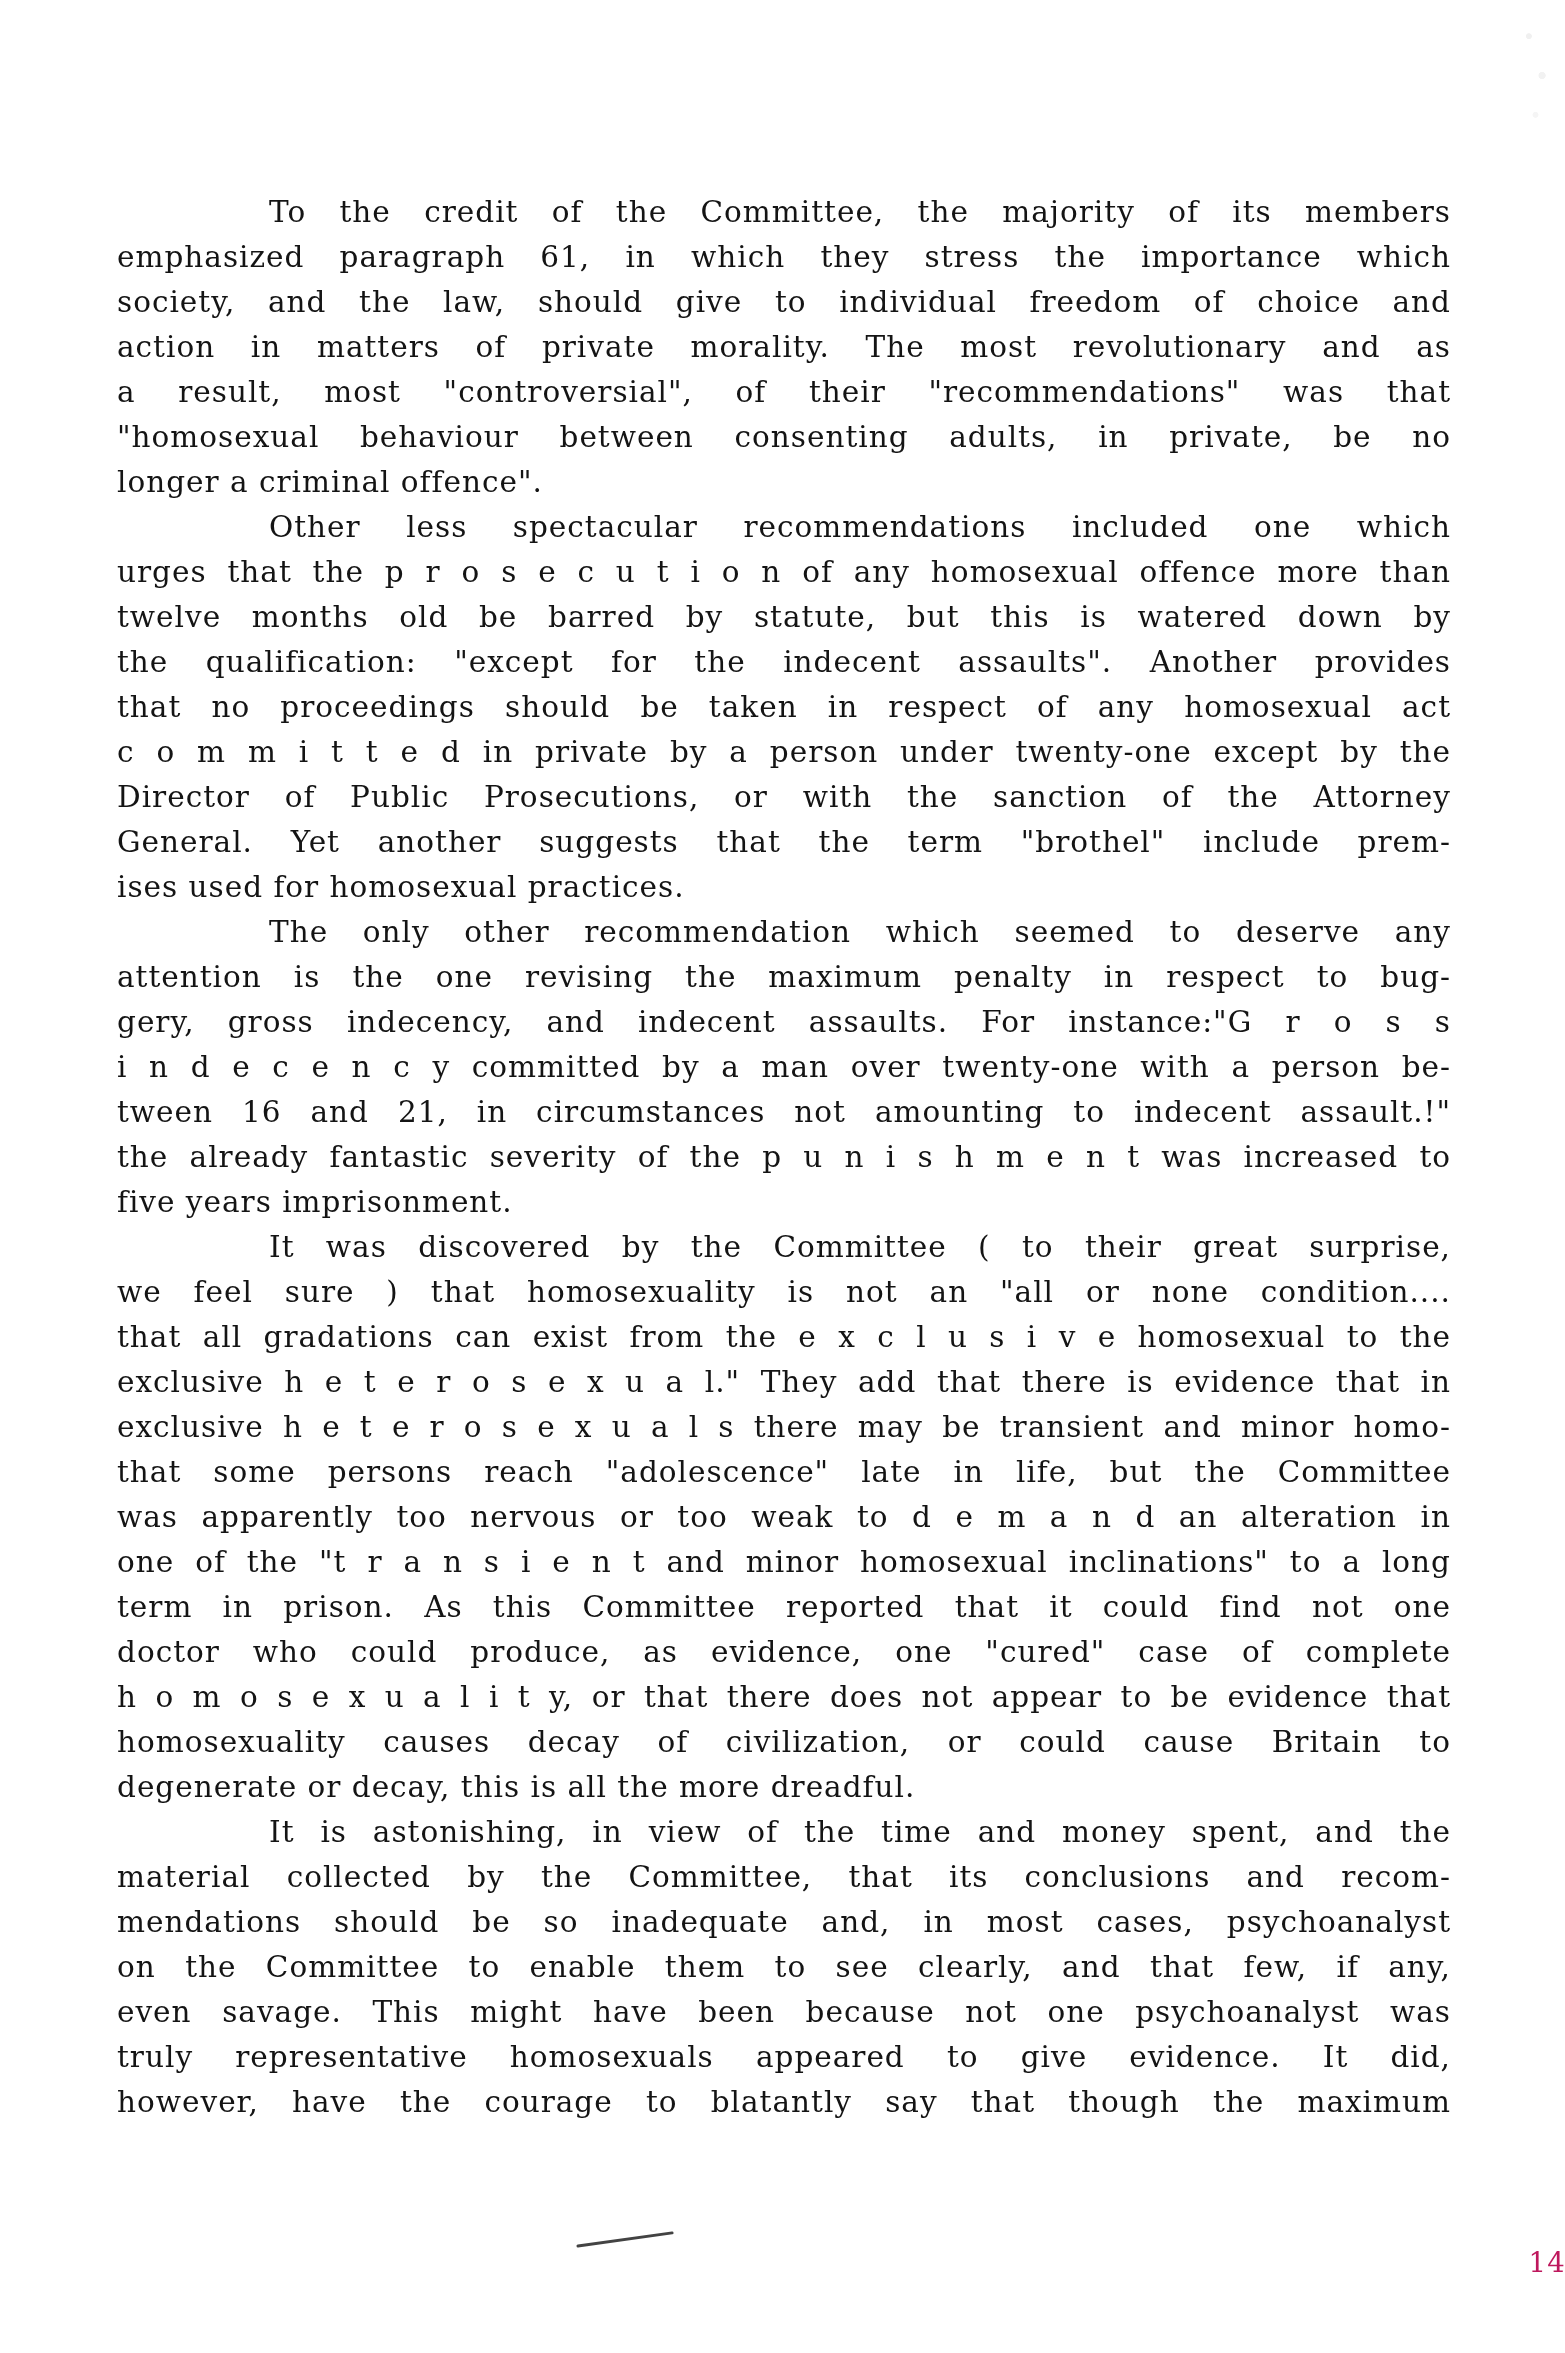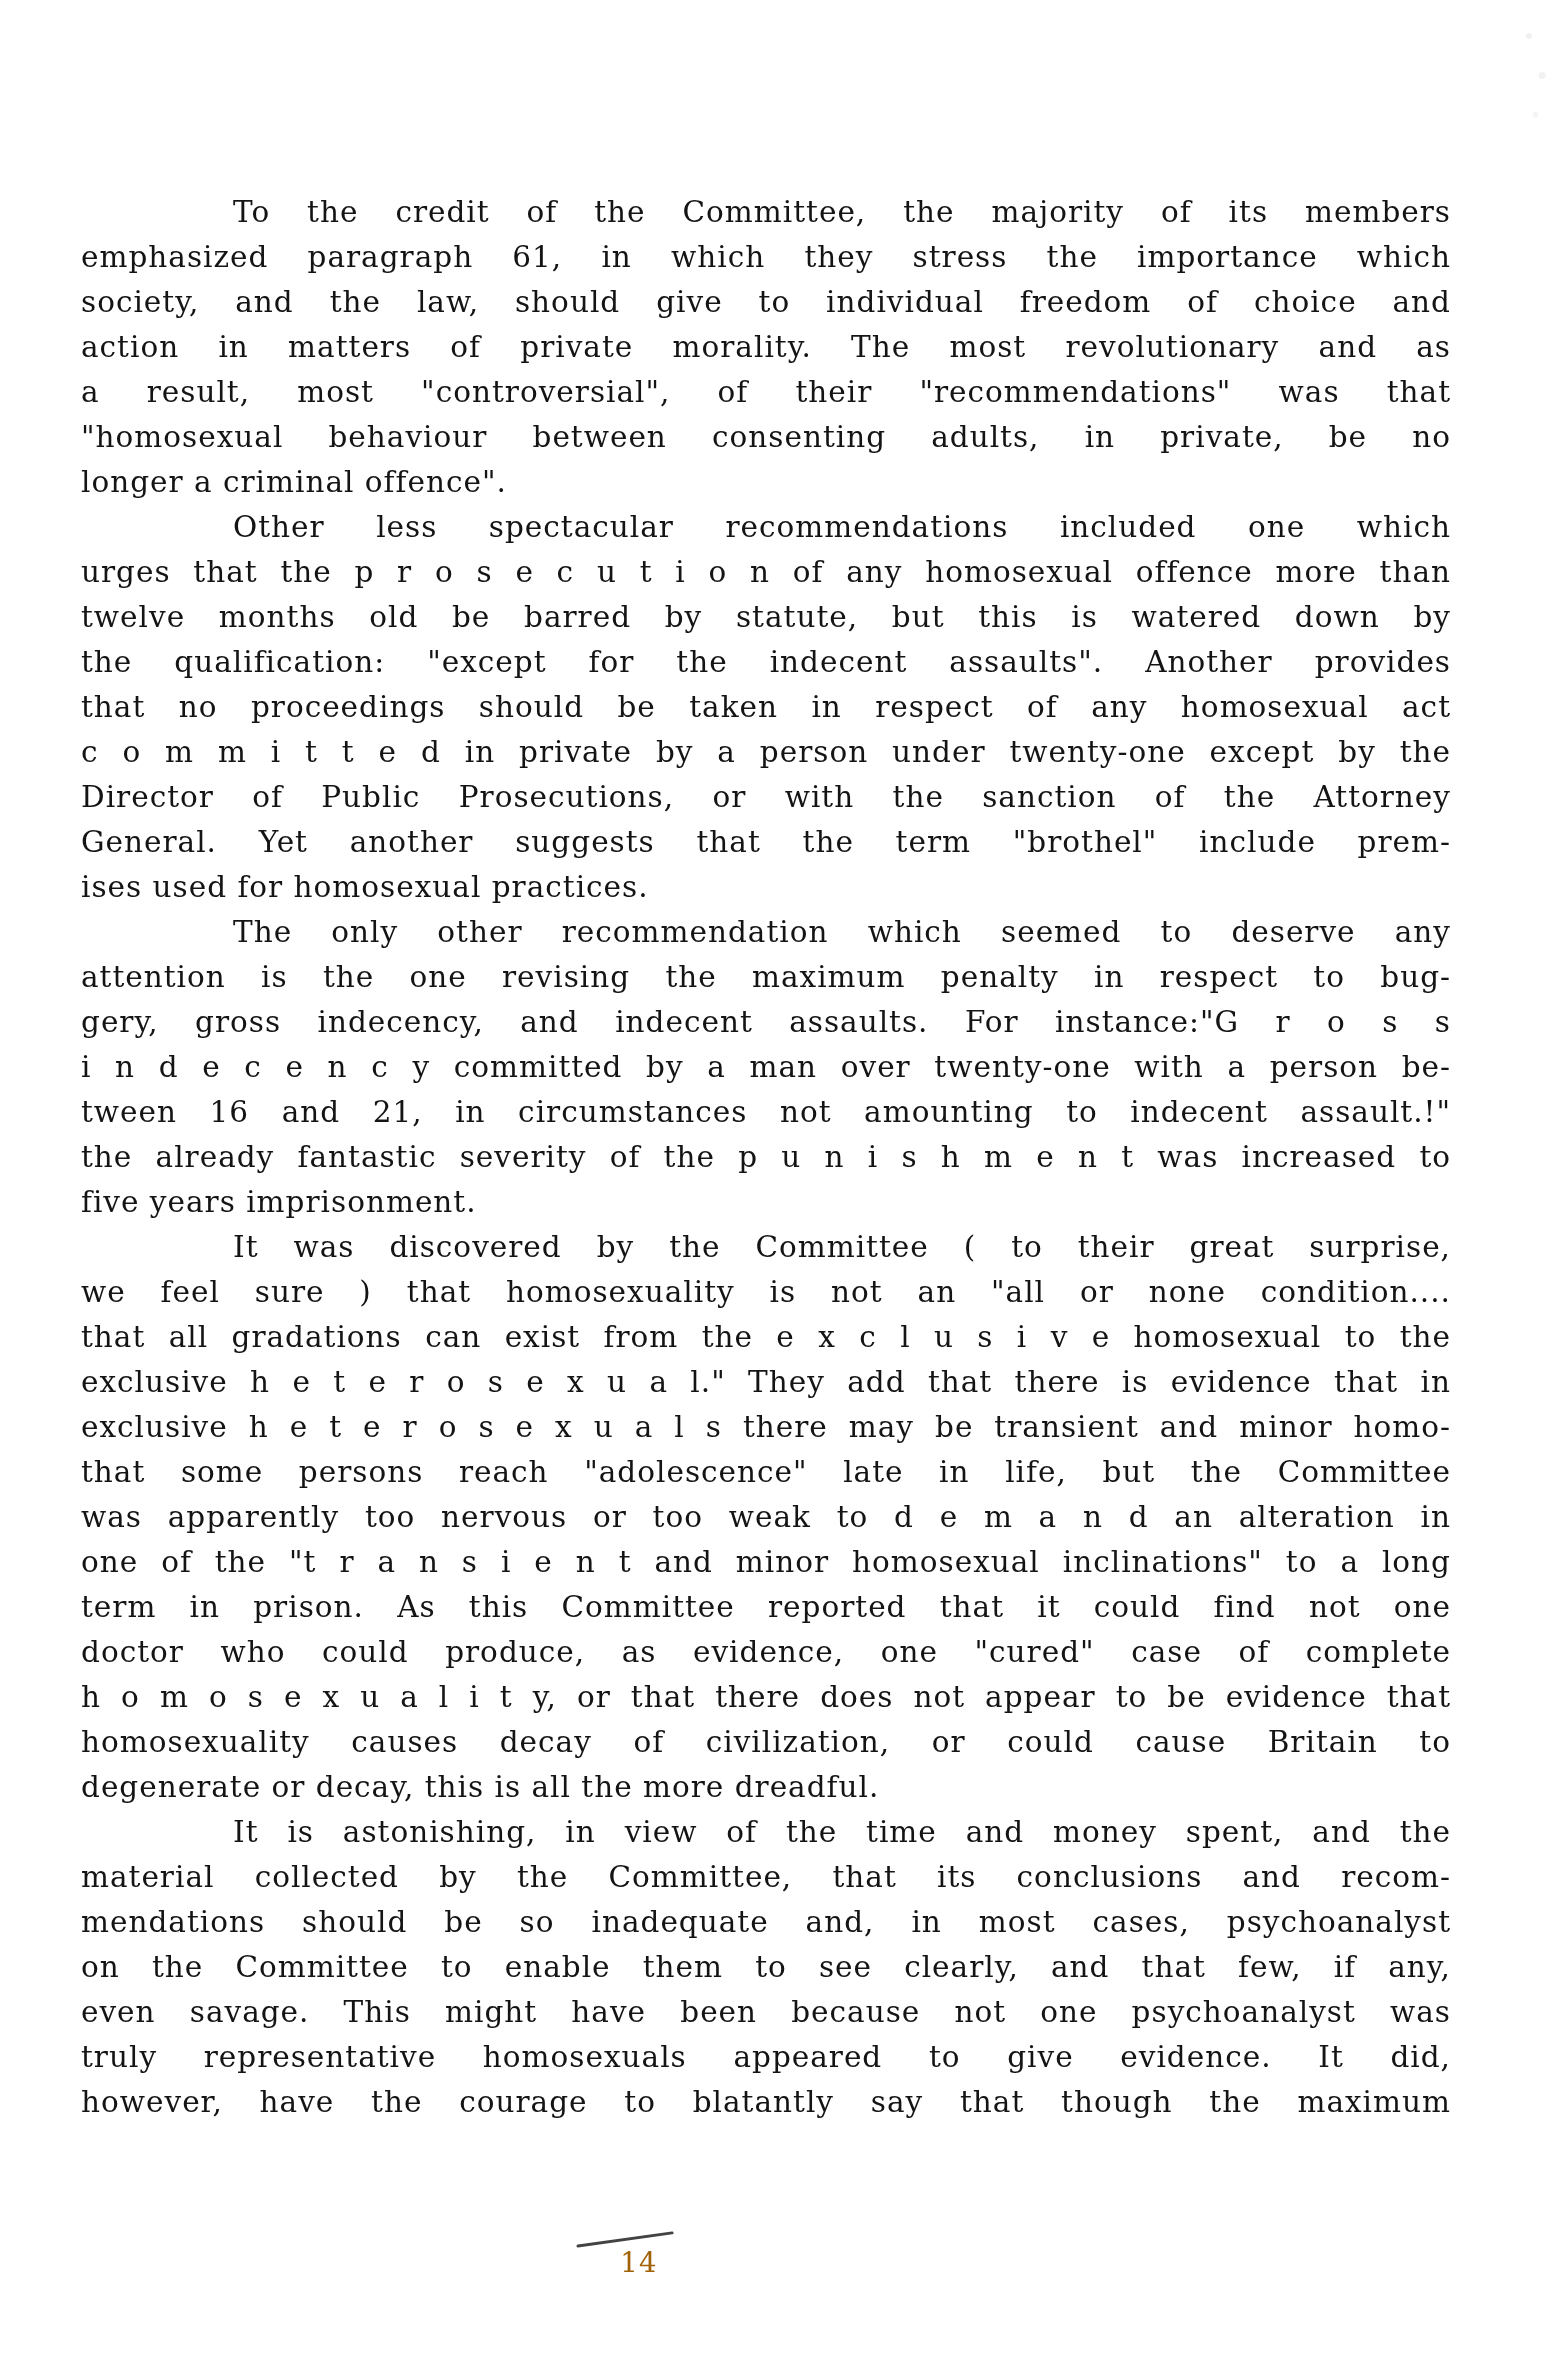--- a/index.html
+++ b/index.html
@@ -31,36 +31,37 @@
     letter-spacing: 1px;
   }
   .line {
     display: block;
     height: 45px;
     line-height: 45px;
     white-space: nowrap;
     text-align: justify;
     text-align-last: justify;
     overflow: hidden;
+    margin-left: 36px;
   }
   .line.last {
     text-align-last: left;
   }
   .line.indent {
     padding-left: 152px;
   }
   .page-number {
     position: absolute;
     left: 0;
     width: 1566px;
     top: 2246px;
-    text-align: center;
+    text-align: right;
     font-family: "DejaVu Serif", "Liberation Serif", serif;
     font-size: 27.5px;
-    color: #a16207;
+    color: #be185d;
     letter-spacing: 1.3px;
   }
   .page-number span {
     display: inline-block;
     margin-left: -288px;
   }
   .pen-mark {
     position: absolute;
     left: 576px;
     top: 2238px;

